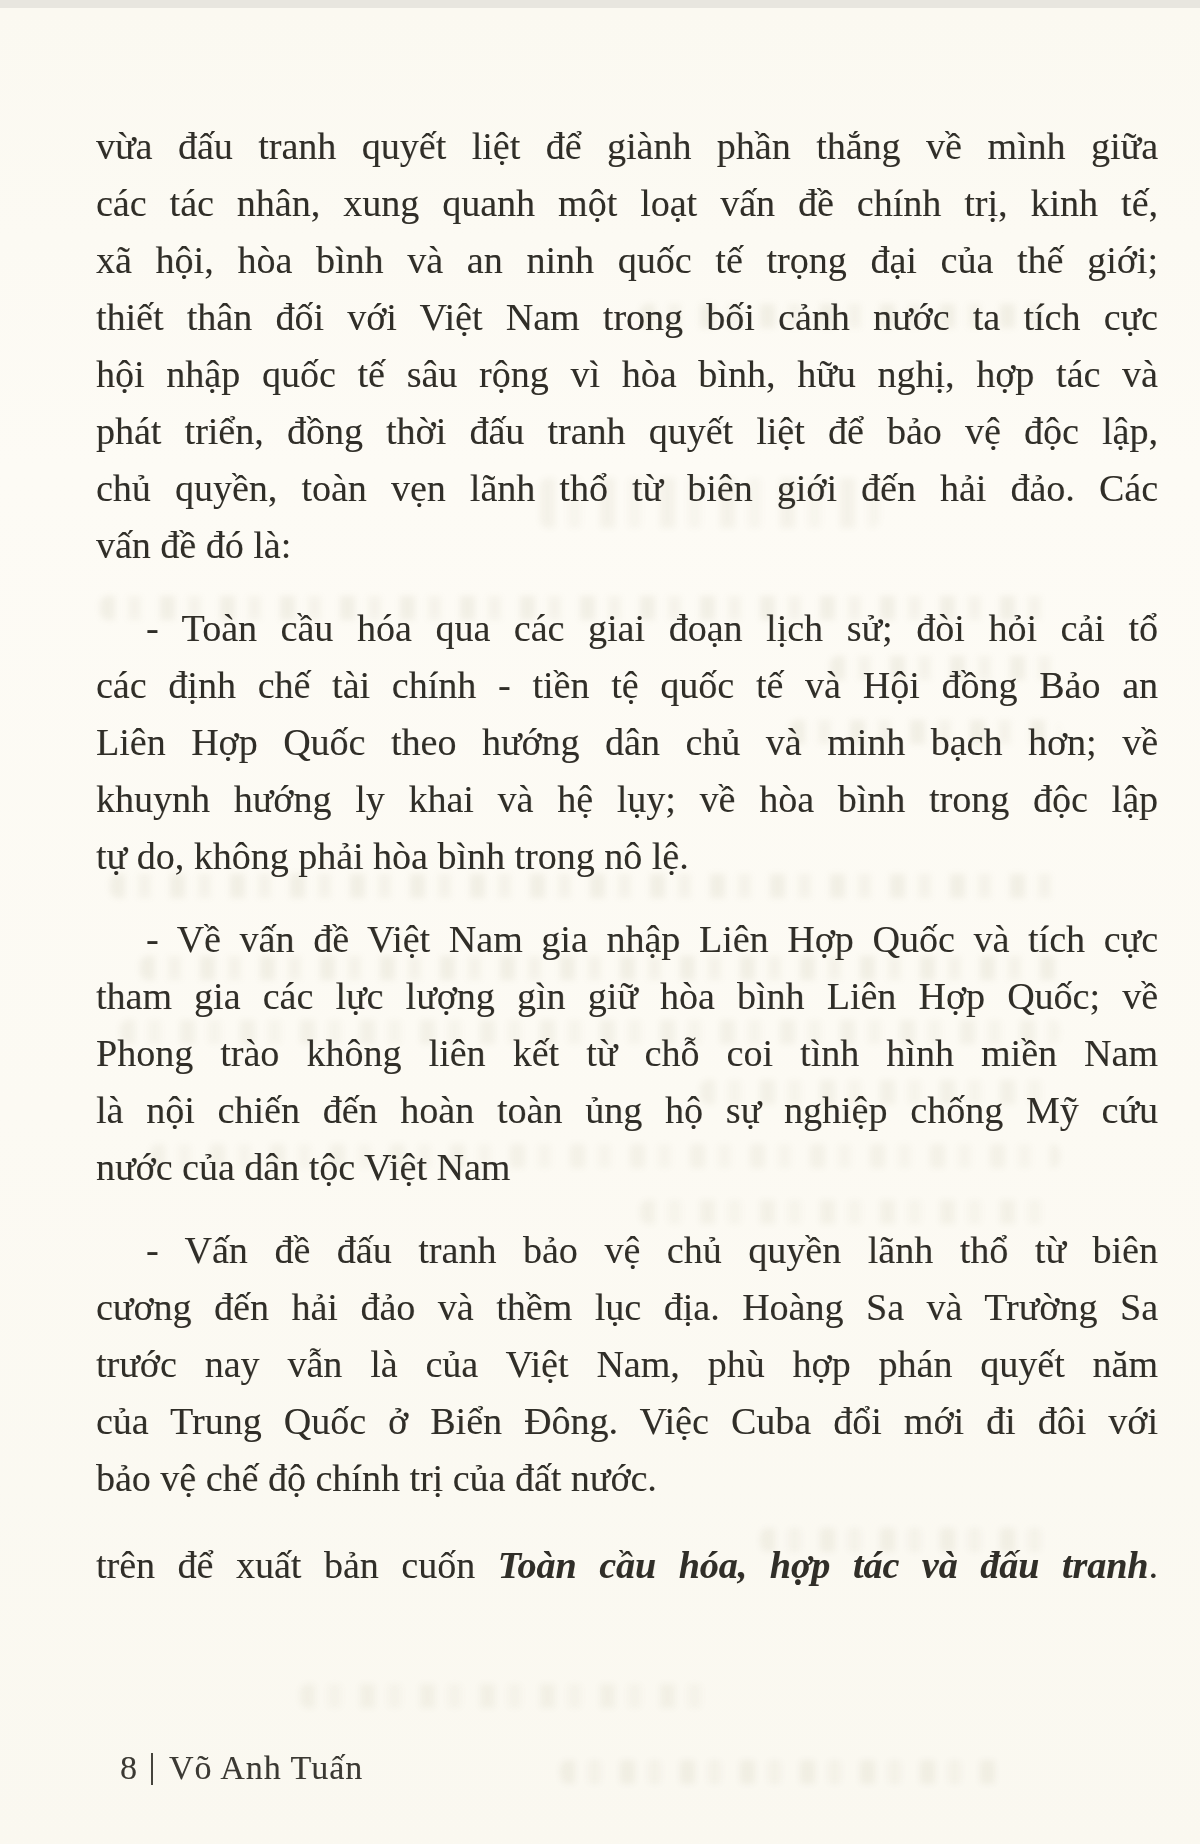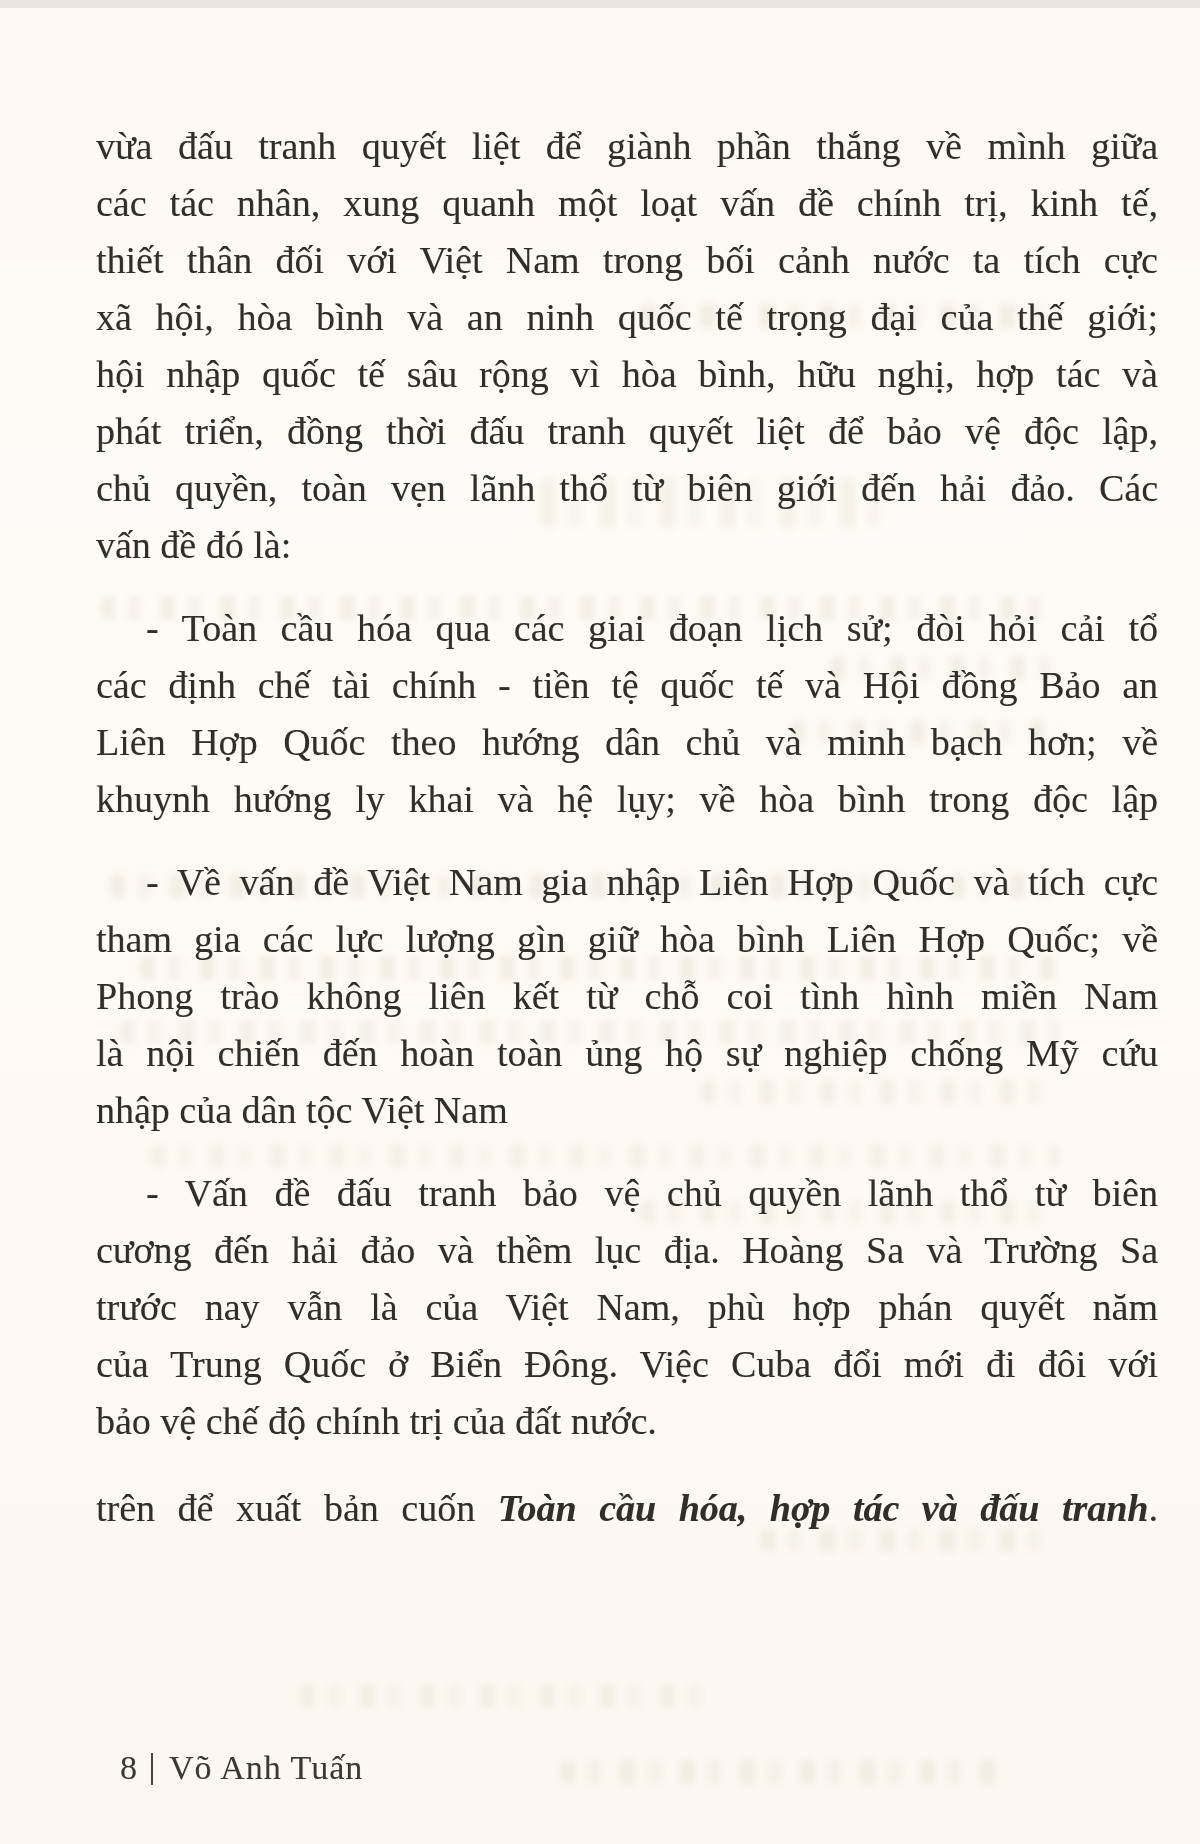--- a/index.html
+++ b/index.html
@@ -65,41 +65,42 @@
   <div class="ghost" style="left:640px;top:1192px;width:420px;opacity:.4;"></div>
   <div class="ghost" style="left:760px;top:1520px;width:300px;opacity:.45;"></div>
   <div class="ghost" style="left:300px;top:1676px;width:420px;opacity:.4;"></div>
   <div class="ghost" style="left:560px;top:1752px;width:440px;opacity:.45;"></div>
 
   <main class="text-block">
 
     <p class="para">
       <span class="line">vừa đấu tranh quyết liệt để giành phần thắng về mình giữa</span>
       <span class="line">các tác nhân, xung quanh một loạt vấn đề chính trị, kinh tế,</span>
+      <span class="line">xã hội, hòa bình và an ninh quốc tế trọng đại của thế giới;</span>
       <span class="line">thiết thân đối với Việt Nam trong bối cảnh nước ta tích cực</span>
-      <span class="line">xã hội, hòa bình và an ninh quốc tế trọng đại của thế giới;</span>
       <span class="line">hội nhập quốc tế sâu rộng vì hòa bình, hữu nghị, hợp tác và</span>
       <span class="line">phát triển, đồng thời đấu tranh quyết liệt để bảo vệ độc lập,</span>
       <span class="line">chủ quyền, toàn vẹn lãnh thổ từ biên giới đến hải đảo. Các</span>
       <span class="line end">vấn đề đó là:</span>
     </p>
 
     <p class="para">
       <span class="line lead">- Toàn cầu hóa qua các giai đoạn lịch sử; đòi hỏi cải tổ</span>
       <span class="line">các định chế tài chính - tiền tệ quốc tế và Hội đồng Bảo an</span>
       <span class="line">Liên Hợp Quốc theo hướng dân chủ và minh bạch hơn; về</span>
       <span class="line">khuynh hướng ly khai và hệ lụy; về hòa bình trong độc lập</span>
+      <span class="line end">tự do, không phải hòa bình trong nô lệ.</span>
     </p>
 
     <p class="para">
       <span class="line lead">- Về vấn đề Việt Nam gia nhập Liên Hợp Quốc và tích cực</span>
       <span class="line">tham gia các lực lượng gìn giữ hòa bình Liên Hợp Quốc; về</span>
       <span class="line">Phong trào không liên kết từ chỗ coi tình hình miền Nam</span>
       <span class="line">là nội chiến đến hoàn toàn ủng hộ sự nghiệp chống Mỹ cứu</span>
-      <span class="line end">nhập của dân tộc Việt Nam</span>
+      <span class="line end">nước của dân tộc Việt Nam</span>
     </p>
 
     <p class="para">
       <span class="line lead">- Vấn đề đấu tranh bảo vệ chủ quyền lãnh thổ từ biên</span>
       <span class="line">cương đến hải đảo và thềm lục địa. Hoàng Sa và Trường Sa</span>
       <span class="line">trước nay vẫn là của Việt Nam, phù hợp phán quyết năm</span>
       <span class="line">của Trung Quốc ở Biển Đông. Việc Cuba đổi mới đi đôi với</span>
       <span class="line end">bảo vệ chế độ chính trị của đất nước.</span>
     </p>
 

